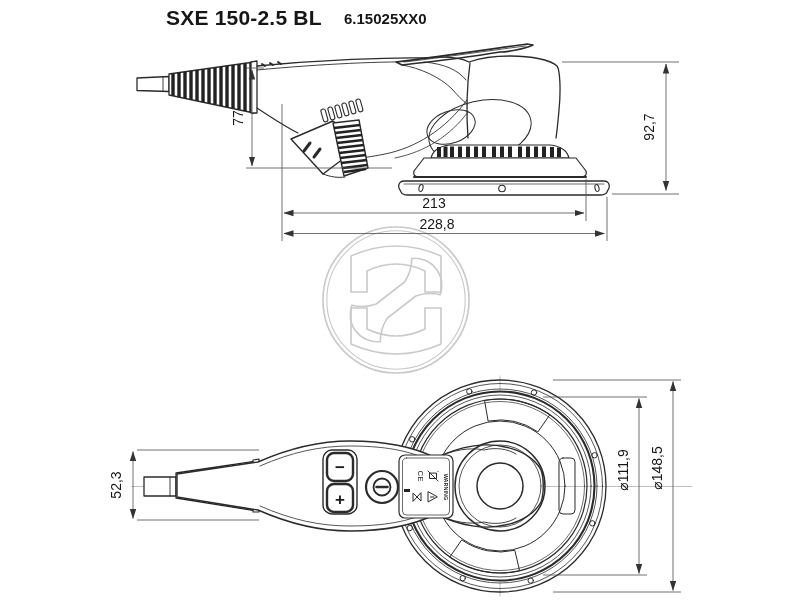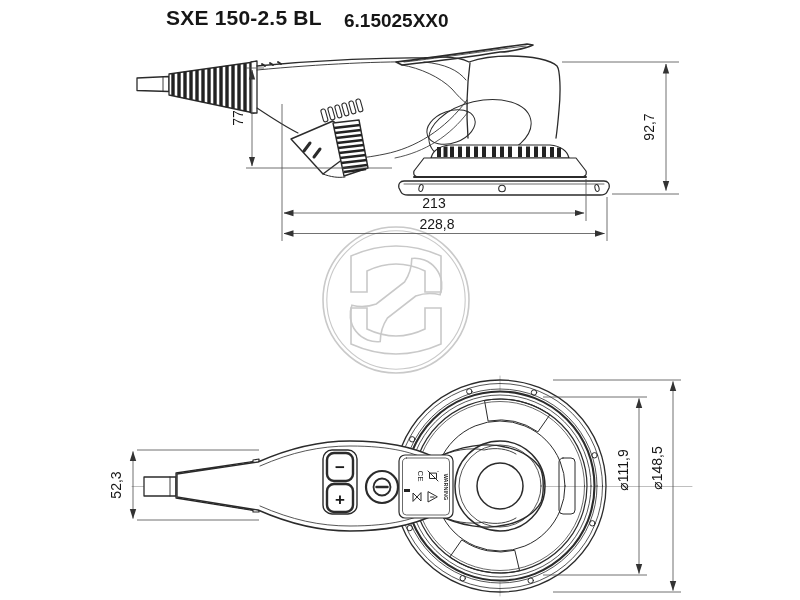--- a/index.html
+++ b/index.html
@@ -1,20 +1,20 @@
 <!DOCTYPE html>
 <html><head>
 <meta charset="utf-8">
 <style>
   html,body{margin:0;padding:0;background:#fff;}
   .canvas{width:800px;height:600px;background:#ffffff;position:relative;overflow:hidden;
           font-family:"Liberation Sans",sans-serif;}
   .hdr{position:absolute;top:4px;left:0;width:100%;height:30px;}
   .title{position:absolute;left:166px;top:2px;font-size:21px;font-weight:600;color:#161616;letter-spacing:.2px;}
-  .pn{position:absolute;left:344px;top:6px;font-size:19px;font-weight:600;color:#161616;}
+  .pn{position:absolute;left:344px;top:6px;font-size:15px;font-weight:600;color:#161616;}
   svg{position:absolute;left:0;top:0;}
   text.dim{font-family:"Liberation Sans",sans-serif;font-size:14px;fill:#161616;}
   text.tiny{font-family:"Liberation Sans",sans-serif;fill:#222;}
 </style>
 </head>
 <body>
 
 <div class="canvas">
 
   <div class="hdr">

